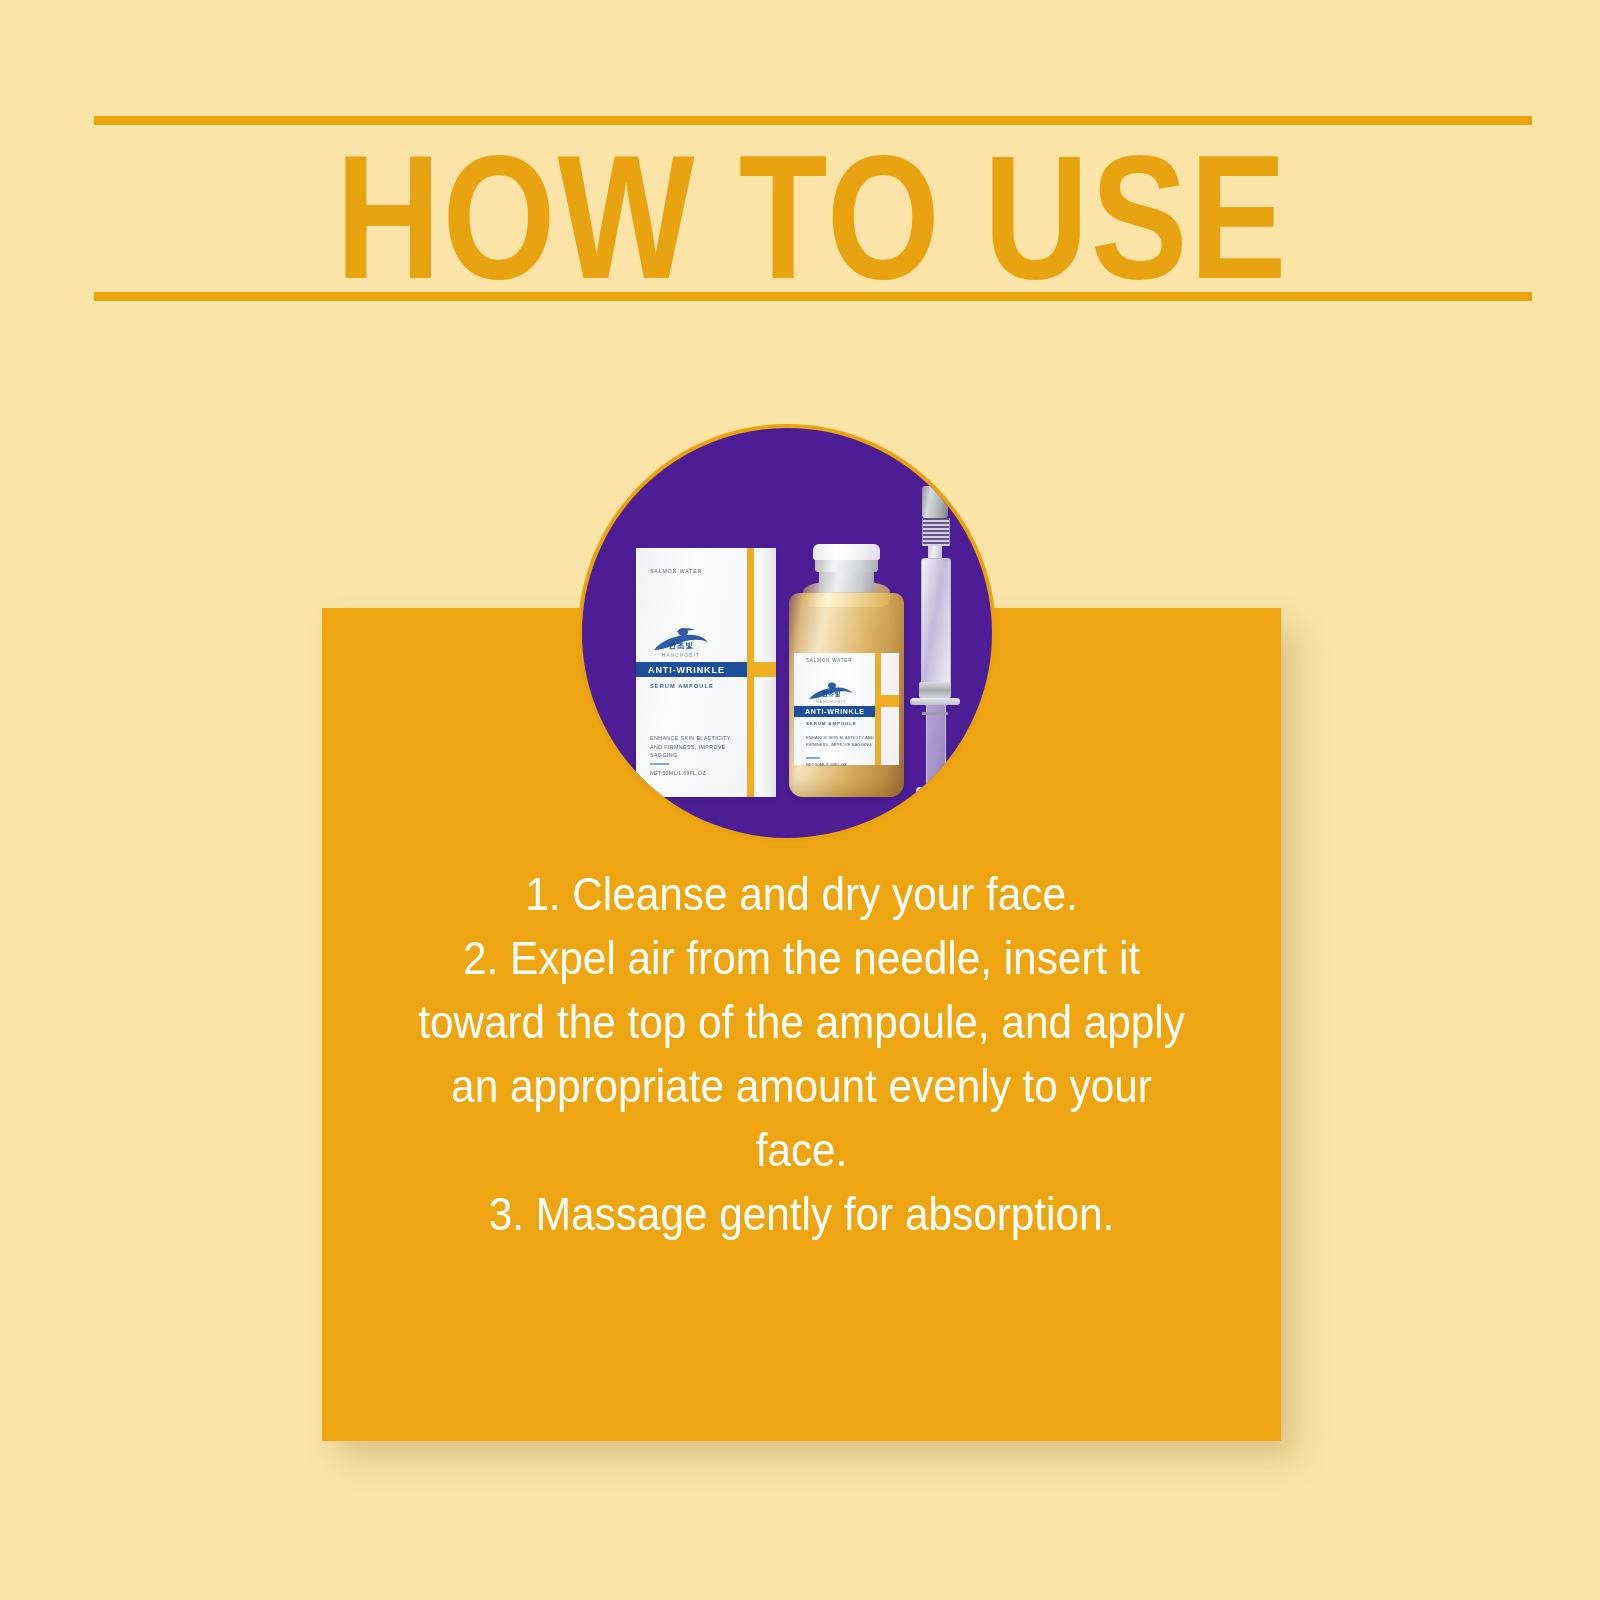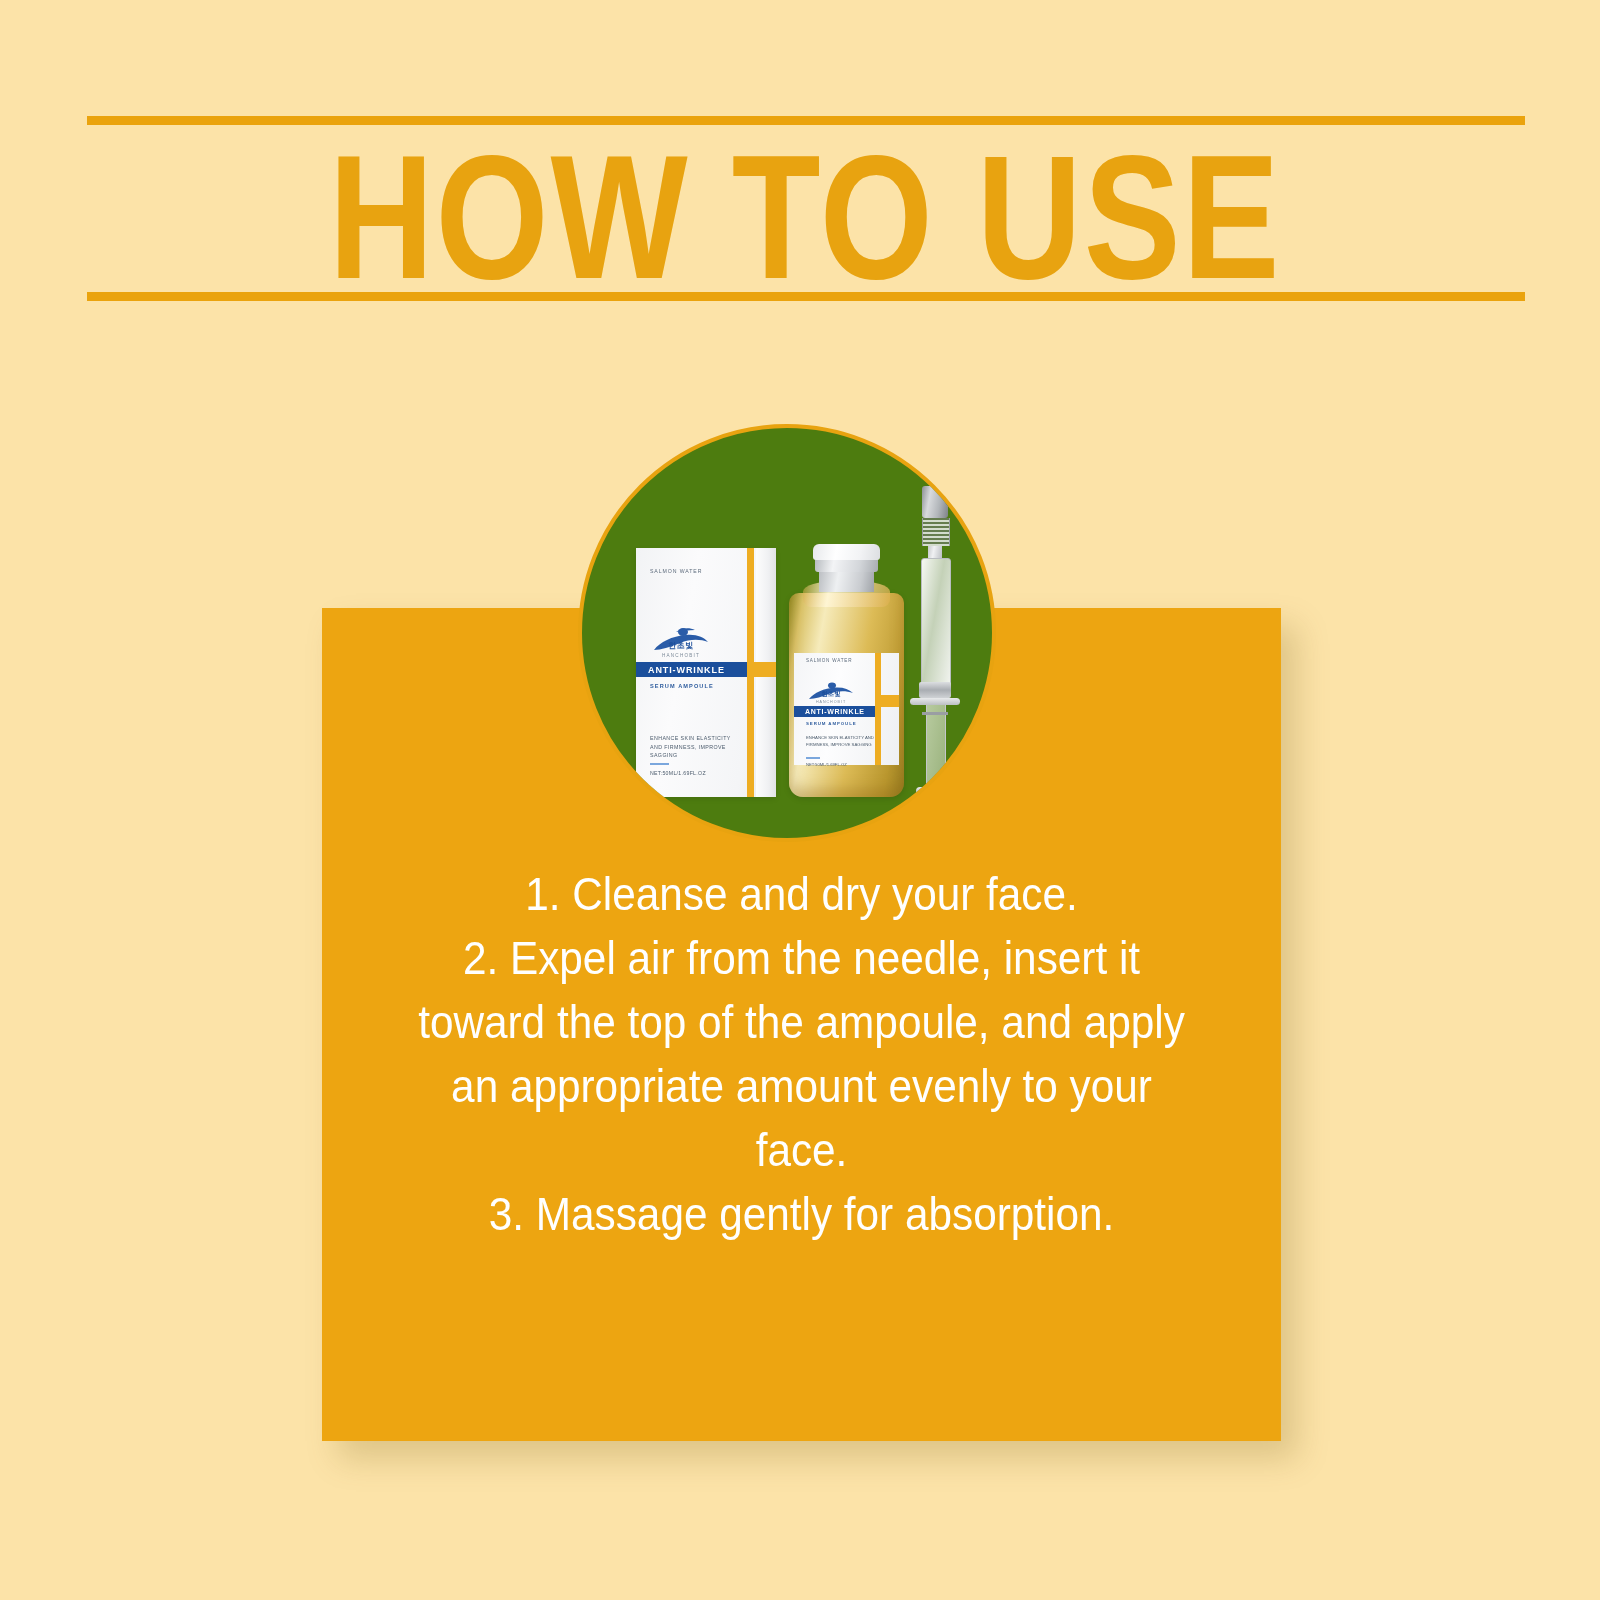--- a/index.html
+++ b/index.html
@@ -6,21 +6,21 @@
   body{
     width:1600px;height:1600px;
     background:#fce3a8;
     font-family:"Liberation Sans", sans-serif;
     overflow:hidden;
     position:relative;
   }
 
   
   #header{
-    position:absolute;left:5px;top:0;width:1308px;height:330px;
+    position:absolute;left:12px;top:0;width:1308px;height:330px;
   }
   .rule{
     position:absolute;left:82px;width:1438px;height:9px;
     background:#eaa30d;
   }
   #rule-top{top:116px;}
   #rule-bottom{top:292px;}
   #page-title{
     position:absolute;left:0;top:128px;width:1600px;
     text-align:center;
@@ -52,21 +52,21 @@
     transform:scaleX(0.9);
     transform-origin:center top;
     font-family:"Liberation Sans", sans-serif;
   }
   #instruction-list p{margin:0;padding:0;}
 
   
   #product-circle{
     position:absolute;left:578px;top:424px;
     width:418px;height:418px;border-radius:50%;
-    background:#4d7c0f;
+    background:#4c1d95;
     border:4px solid #e8a310;
     box-sizing:border-box;
     overflow:hidden;
   }
   #product-scene{position:absolute;left:0;top:0;width:418px;height:418px;}
 
   
   #product-box{
     position:absolute;left:54px;top:120px;width:140px;height:249px;
     background:linear-gradient(100deg,#f2f3f5 0%,#fbfbfc 35%,#f4f5f7 78%,#e9eaec 100%);

